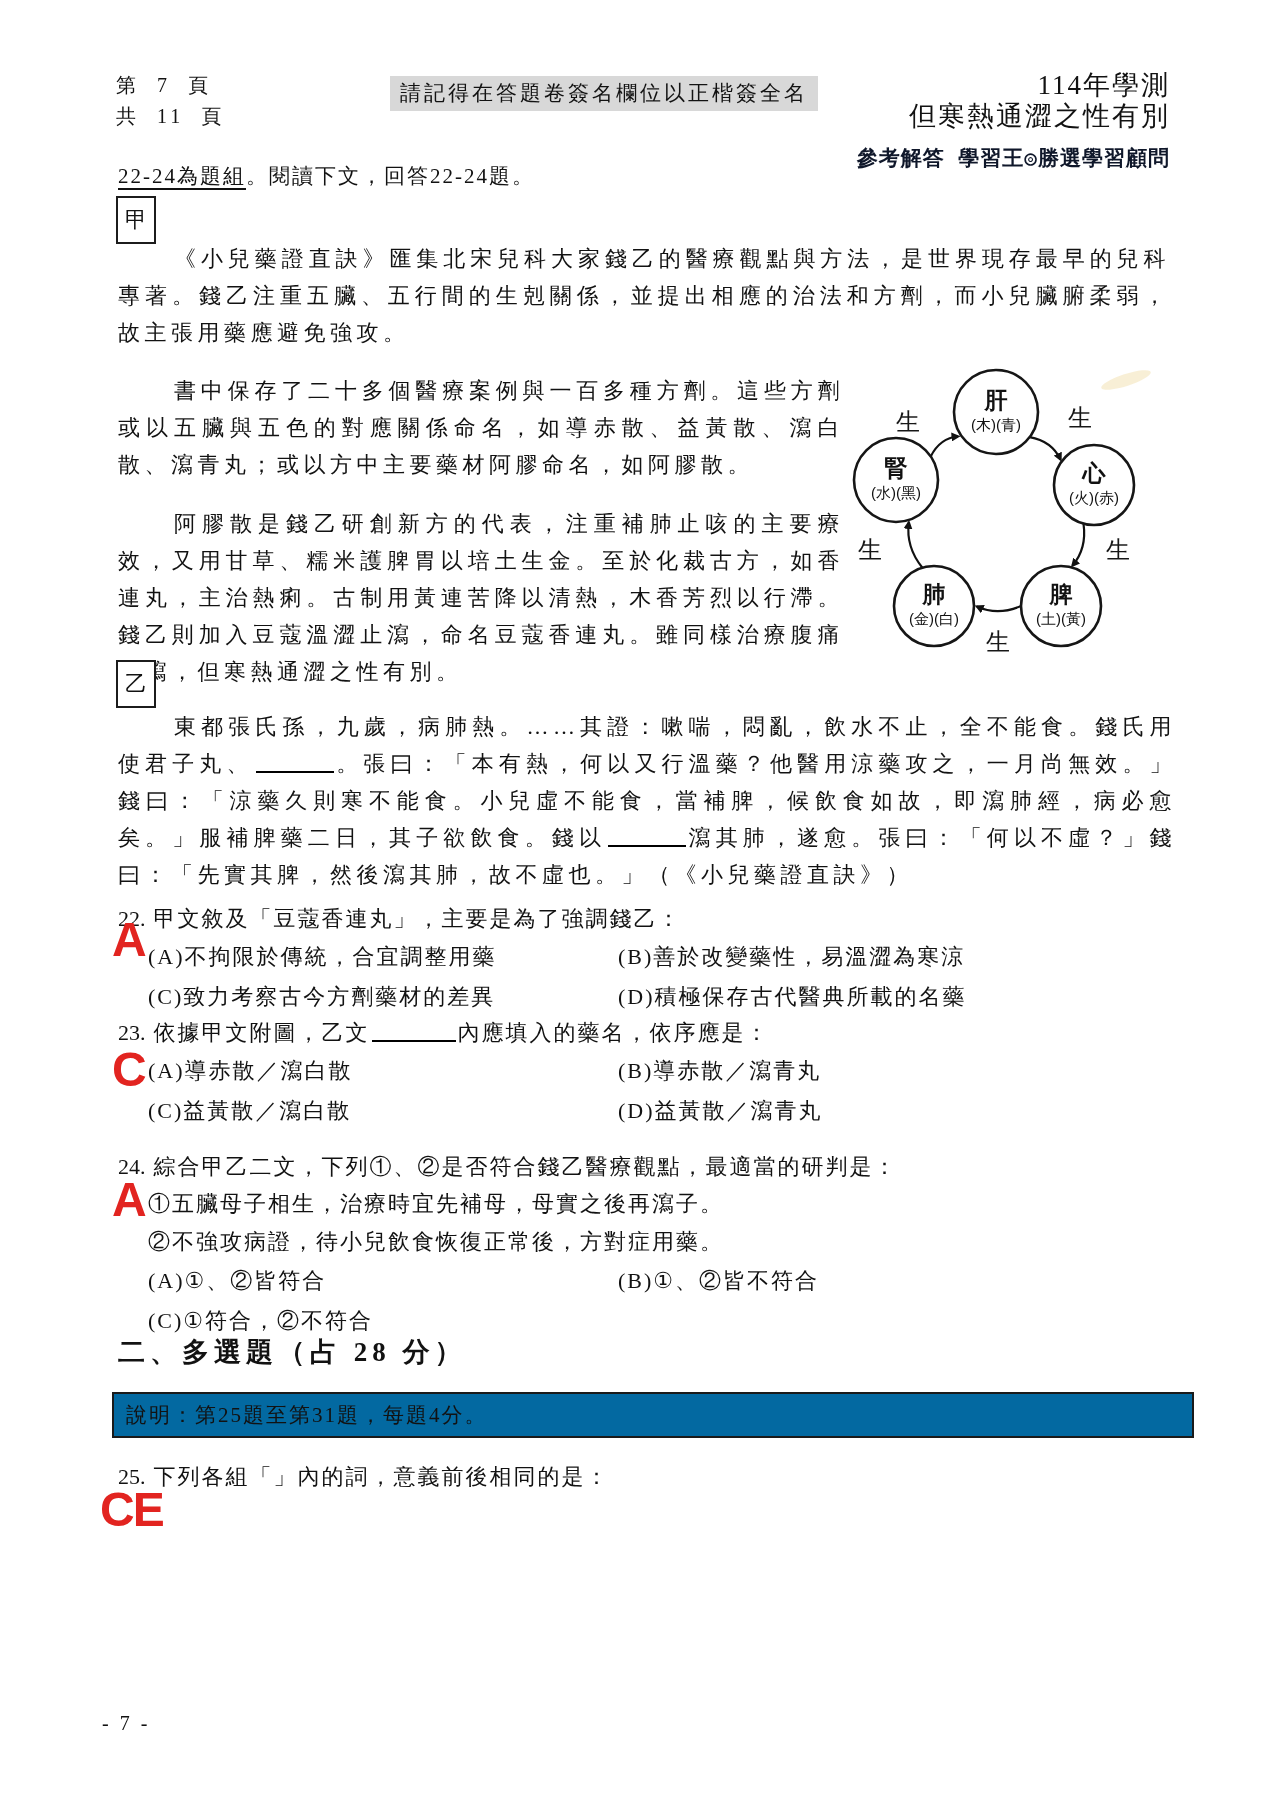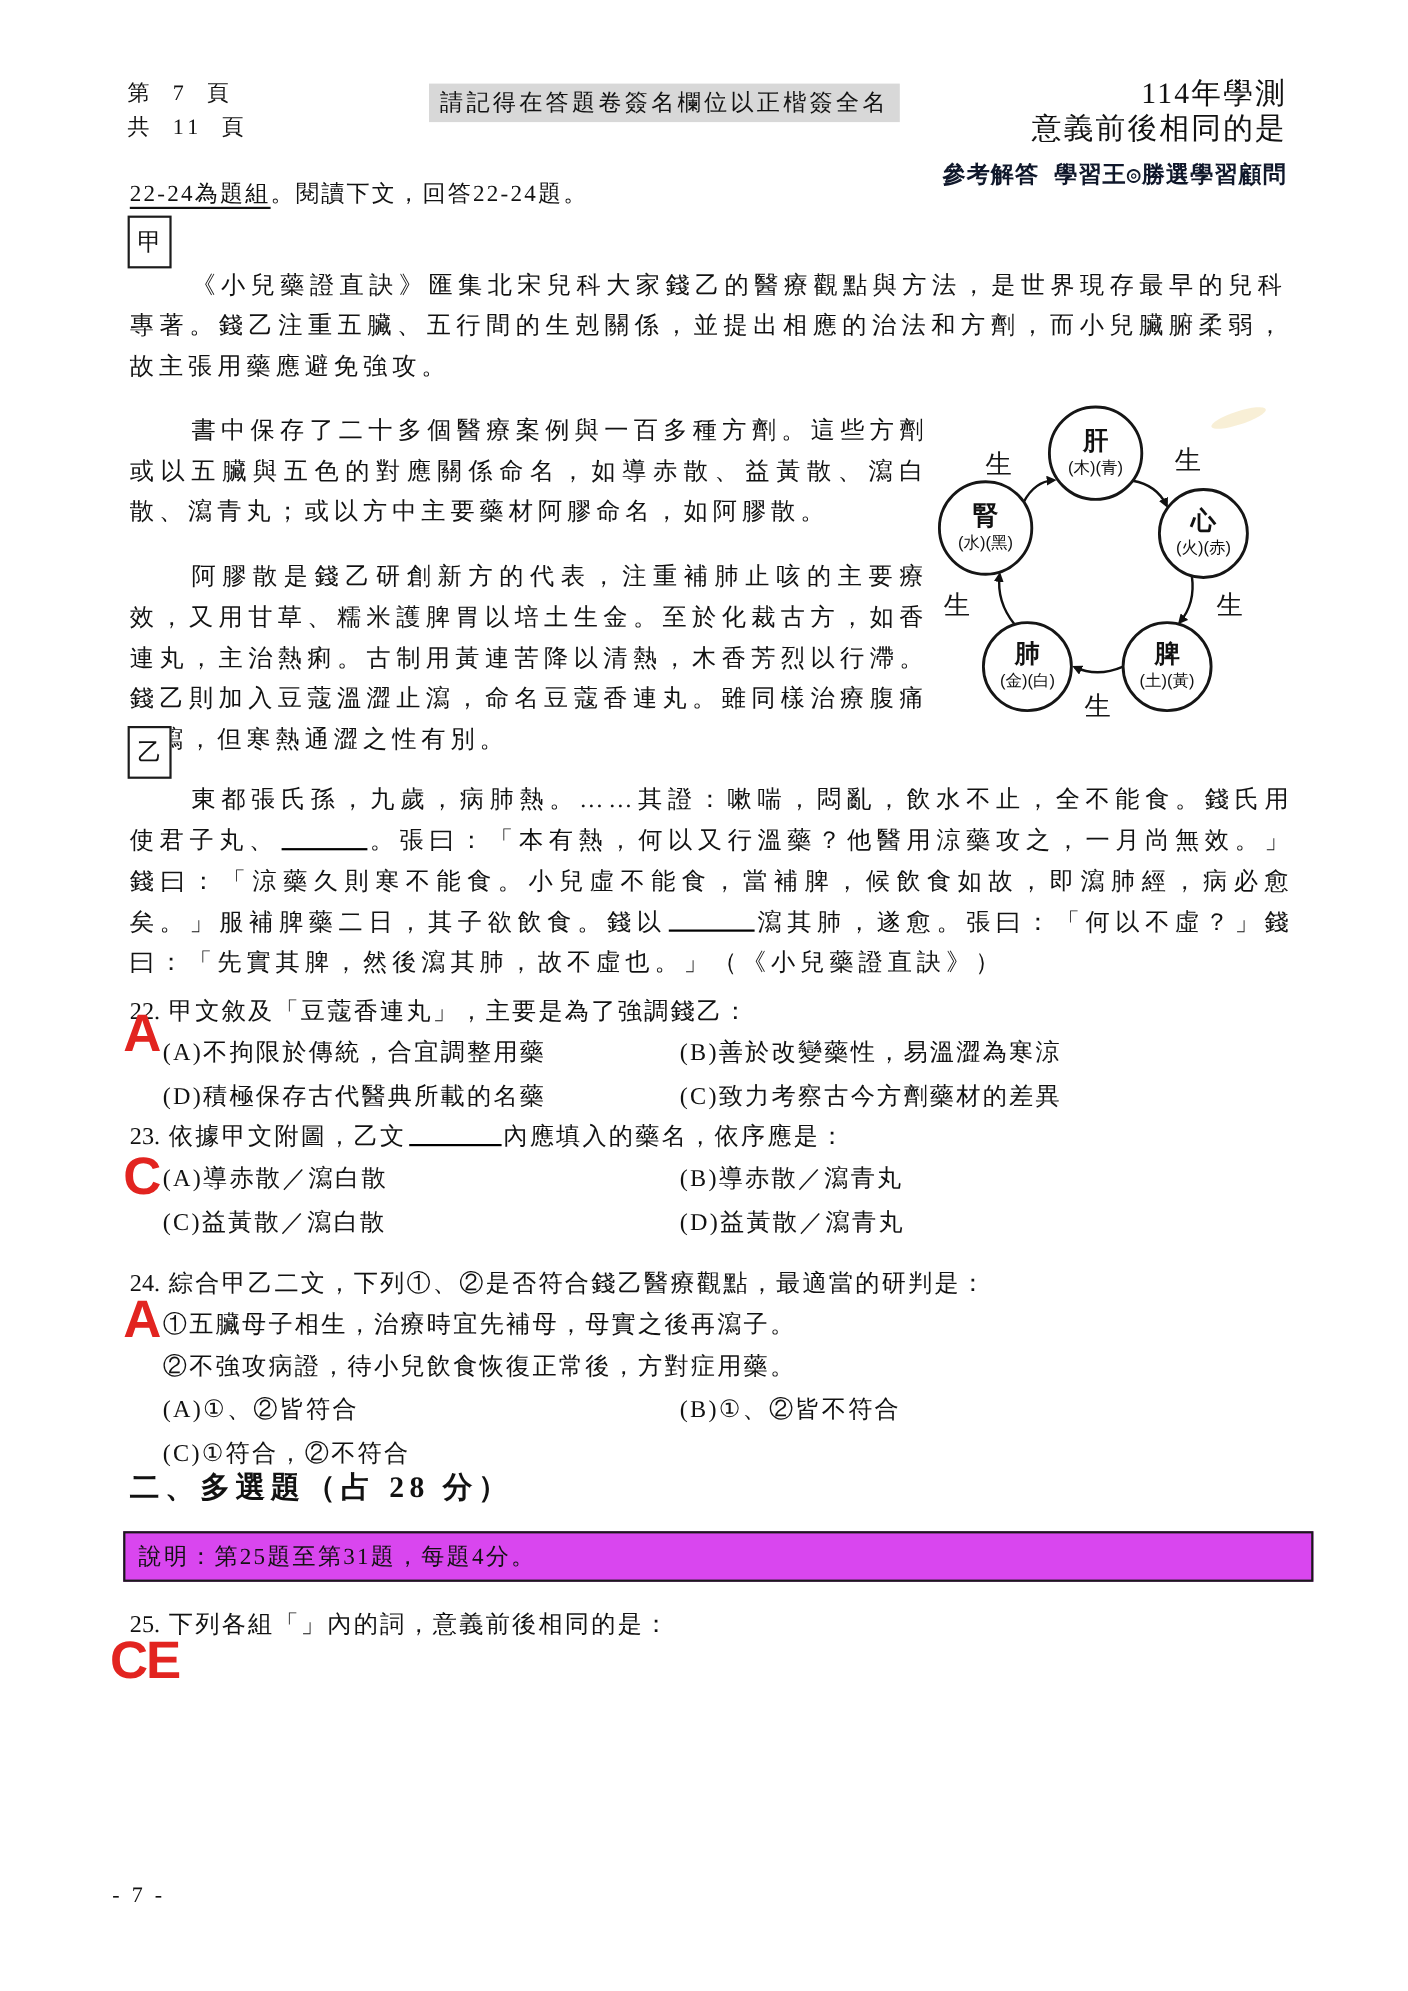--- a/index.html
+++ b/index.html
@@ -45,39 +45,39 @@
   .opt-grid{display:grid;grid-template-columns:470px auto;padding-left:30px;}
   .opt-grid span{line-height:40px;}
   .opt-list div{line-height:40px;padding-left:30px;}
   .sub-item{padding-left:30px;line-height:38px;}
   .q22{top:900px;} .q23{top:1014px;} .q24{top:1128px;margin-top:20px;} .q25{top:1458px;}
   .red-mark{position:absolute;color:#e22420;font-family:"Liberation Sans","DejaVu Sans",sans-serif;
     font-weight:700;font-size:48px;line-height:1;letter-spacing:-2px;}
   .m22{left:112px;top:916px;} .m23{left:112px;top:1046px;} .m24{left:112px;top:1176px;} .m25{left:100px;top:1486px;}
   
   .sec-title{left:118px;top:1334px;font-size:27px;font-weight:bold;letter-spacing:5px;}
-  .instr-box{left:112px;top:1392px;width:1054px;border:2px solid #1a1a1a;padding:7px 12px;font-size:21px;letter-spacing:2px;background:#d946ef;}
+  .instr-box{left:112px;top:1392px;width:1054px;border:2px solid #1a1a1a;padding:7px 12px;font-size:21px;letter-spacing:2px;background:#0369a1;}
   
   .footer{left:102px;top:1712px;font-size:20px;letter-spacing:3px;}
 </style>
 </head>
 <body>
 
 <div class="page">
 
   <div class="abs hdr-left">
     <div>第 7 頁</div>
     <div>共 11 頁</div>
   </div>
 
   <div class="abs hdr-notice">請記得在答題卷簽名欄位以正楷簽全名</div>
 
   <div class="abs hdr-right">
     <div>114年學測</div>
-    <div>意義前後相同的是</div>
+    <div>但寒熱通澀之性有別</div>
   </div>
 
   <div class="abs credit">參考解答 學習王◎勝選學習顧問</div>
 
   <div class="abs intro">
     <span class="u">22-24為題組</span><span>。閱讀下文，回答22-24題。</span>
   </div>
 
   <div class="abs label-box jia-label">甲</div>
   <div class="abs passage p1">《小兒藥證直訣》匯集北宋兒科大家錢乙的醫療觀點與方法，是世界現存最早的兒科專著。錢乙注重五臟、五行間的生剋關係，並提出相應的治法和方劑，而小兒臟腑柔弱，故主張用藥應避免強攻。</div>
@@ -139,22 +139,22 @@
     <span>東都張氏孫，九歲，病肺熱。……其證：嗽喘，悶亂，飲水不止，全不能食。錢氏用使君子丸、</span><span class="blank"></span><span>。張曰：「本有熱，何以又行溫藥？他醫用涼藥攻之，一月尚無效。」錢曰：「涼藥久則寒不能食。小兒虛不能食，當補脾，候飲食如故，即瀉肺經，病必愈矣。」服補脾藥二日，其子欲飲食。錢以</span><span class="blank"></span><span>瀉其肺，遂愈。張曰：「何以不虛？」錢曰：「先實其脾，然後瀉其肺，故不虛也。」（《小兒藥證直訣》）</span>
   </div>
 
   <div class="abs q q22">
     <div class="qtext stem">
       <span class="qnum">22.</span><span>甲文敘及「豆蔻香連丸」，主要是為了強調錢乙：</span>
     </div>
     <div class="opt-grid qtext">
       <span>(A)不拘限於傳統，合宜調整用藥</span>
       <span>(B)善於改變藥性，易溫澀為寒涼</span>
+      <span>(C)致力考察古今方劑藥材的差異</span>
       <span>(D)積極保存古代醫典所載的名藥</span>
-      <span>(C)致力考察古今方劑藥材的差異</span>
     </div>
   </div>
   <div class="red-mark m22">A</div>
 
   <div class="abs q q23">
     <div class="qtext stem">
       <span class="qnum">23.</span><span>依據甲文附圖，乙文</span><span class="blank blank-q"></span><span>內應填入的藥名，依序應是：</span>
     </div>
     <div class="opt-grid qtext">
       <span>(A)導赤散／瀉白散</span>

